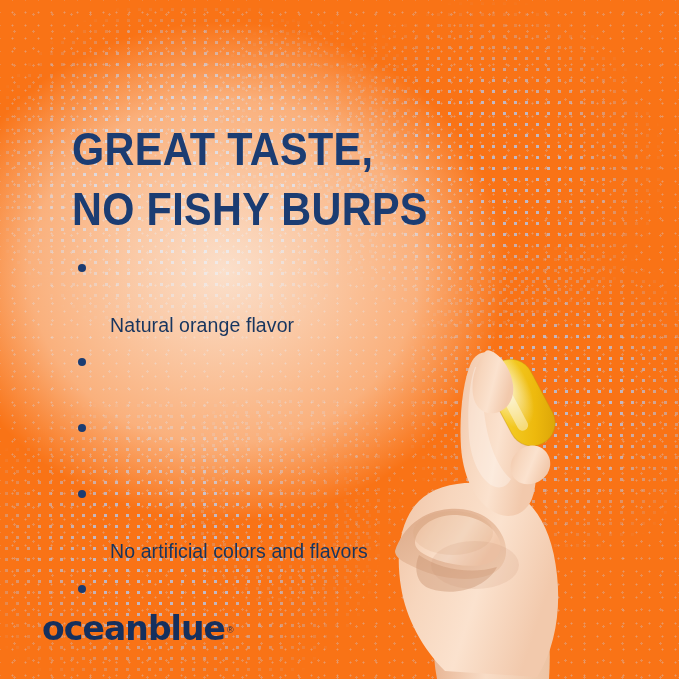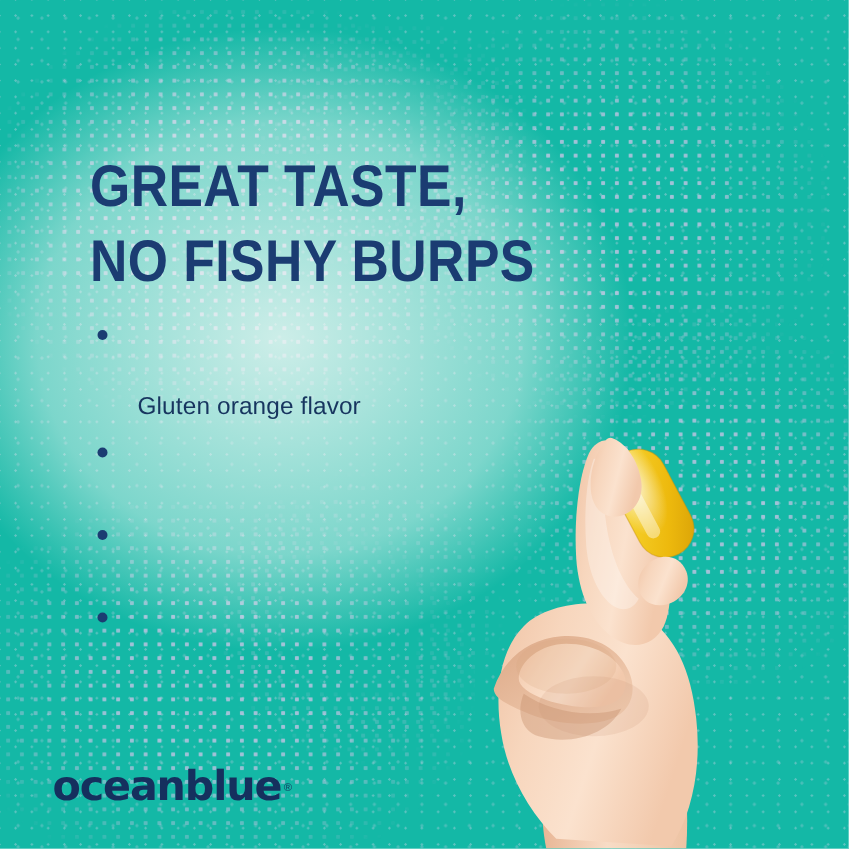--- a/index.html
+++ b/index.html
@@ -12,21 +12,21 @@
     height: 679px;
     overflow: hidden;
     font-family: "Liberation Sans", sans-serif;
     background: #fbfbfa;
   }
 
   #poster {
     position: relative;
     width: 679px;
     height: 679px;
-    background: #14b8a6;
+    background: #f97316;
     overflow: hidden;
   }
 
   
   .dots {
     position: absolute;
     inset: 0;
     pointer-events: none;
   }
 
@@ -195,27 +195,31 @@
     <div class="swirl swirl-f"></div>
     <div class="wash"></div>
   </div>
 
   <h1 class="headline">GREAT TASTE,
 NO FISHY BURPS</h1>
 
   <ul class="benefits">
     <li class="benefit">
       <span class="marker"></span>
-      <span>Gluten orange flavor</span>
-    </li>
-    <li class="benefit">
-      <span class="marker"></span>
-    </li>
-    <li class="benefit">
-      <span class="marker"></span>
+      <span>Natural orange flavor</span>
+    </li>
+    <li class="benefit">
+      <span class="marker"></span>
+    </li>
+    <li class="benefit">
+      <span class="marker"></span>
+    </li>
+    <li class="benefit">
+      <span class="marker"></span>
+      <span>No artificial colors and flavors</span>
     </li>
     <li class="benefit">
       <span class="marker"></span>
       
     </li>
   </ul>
 
   <div class="logo">
     <span class="logo-word">oceanblue</span>
     <span class="logo-tm">®</span>

